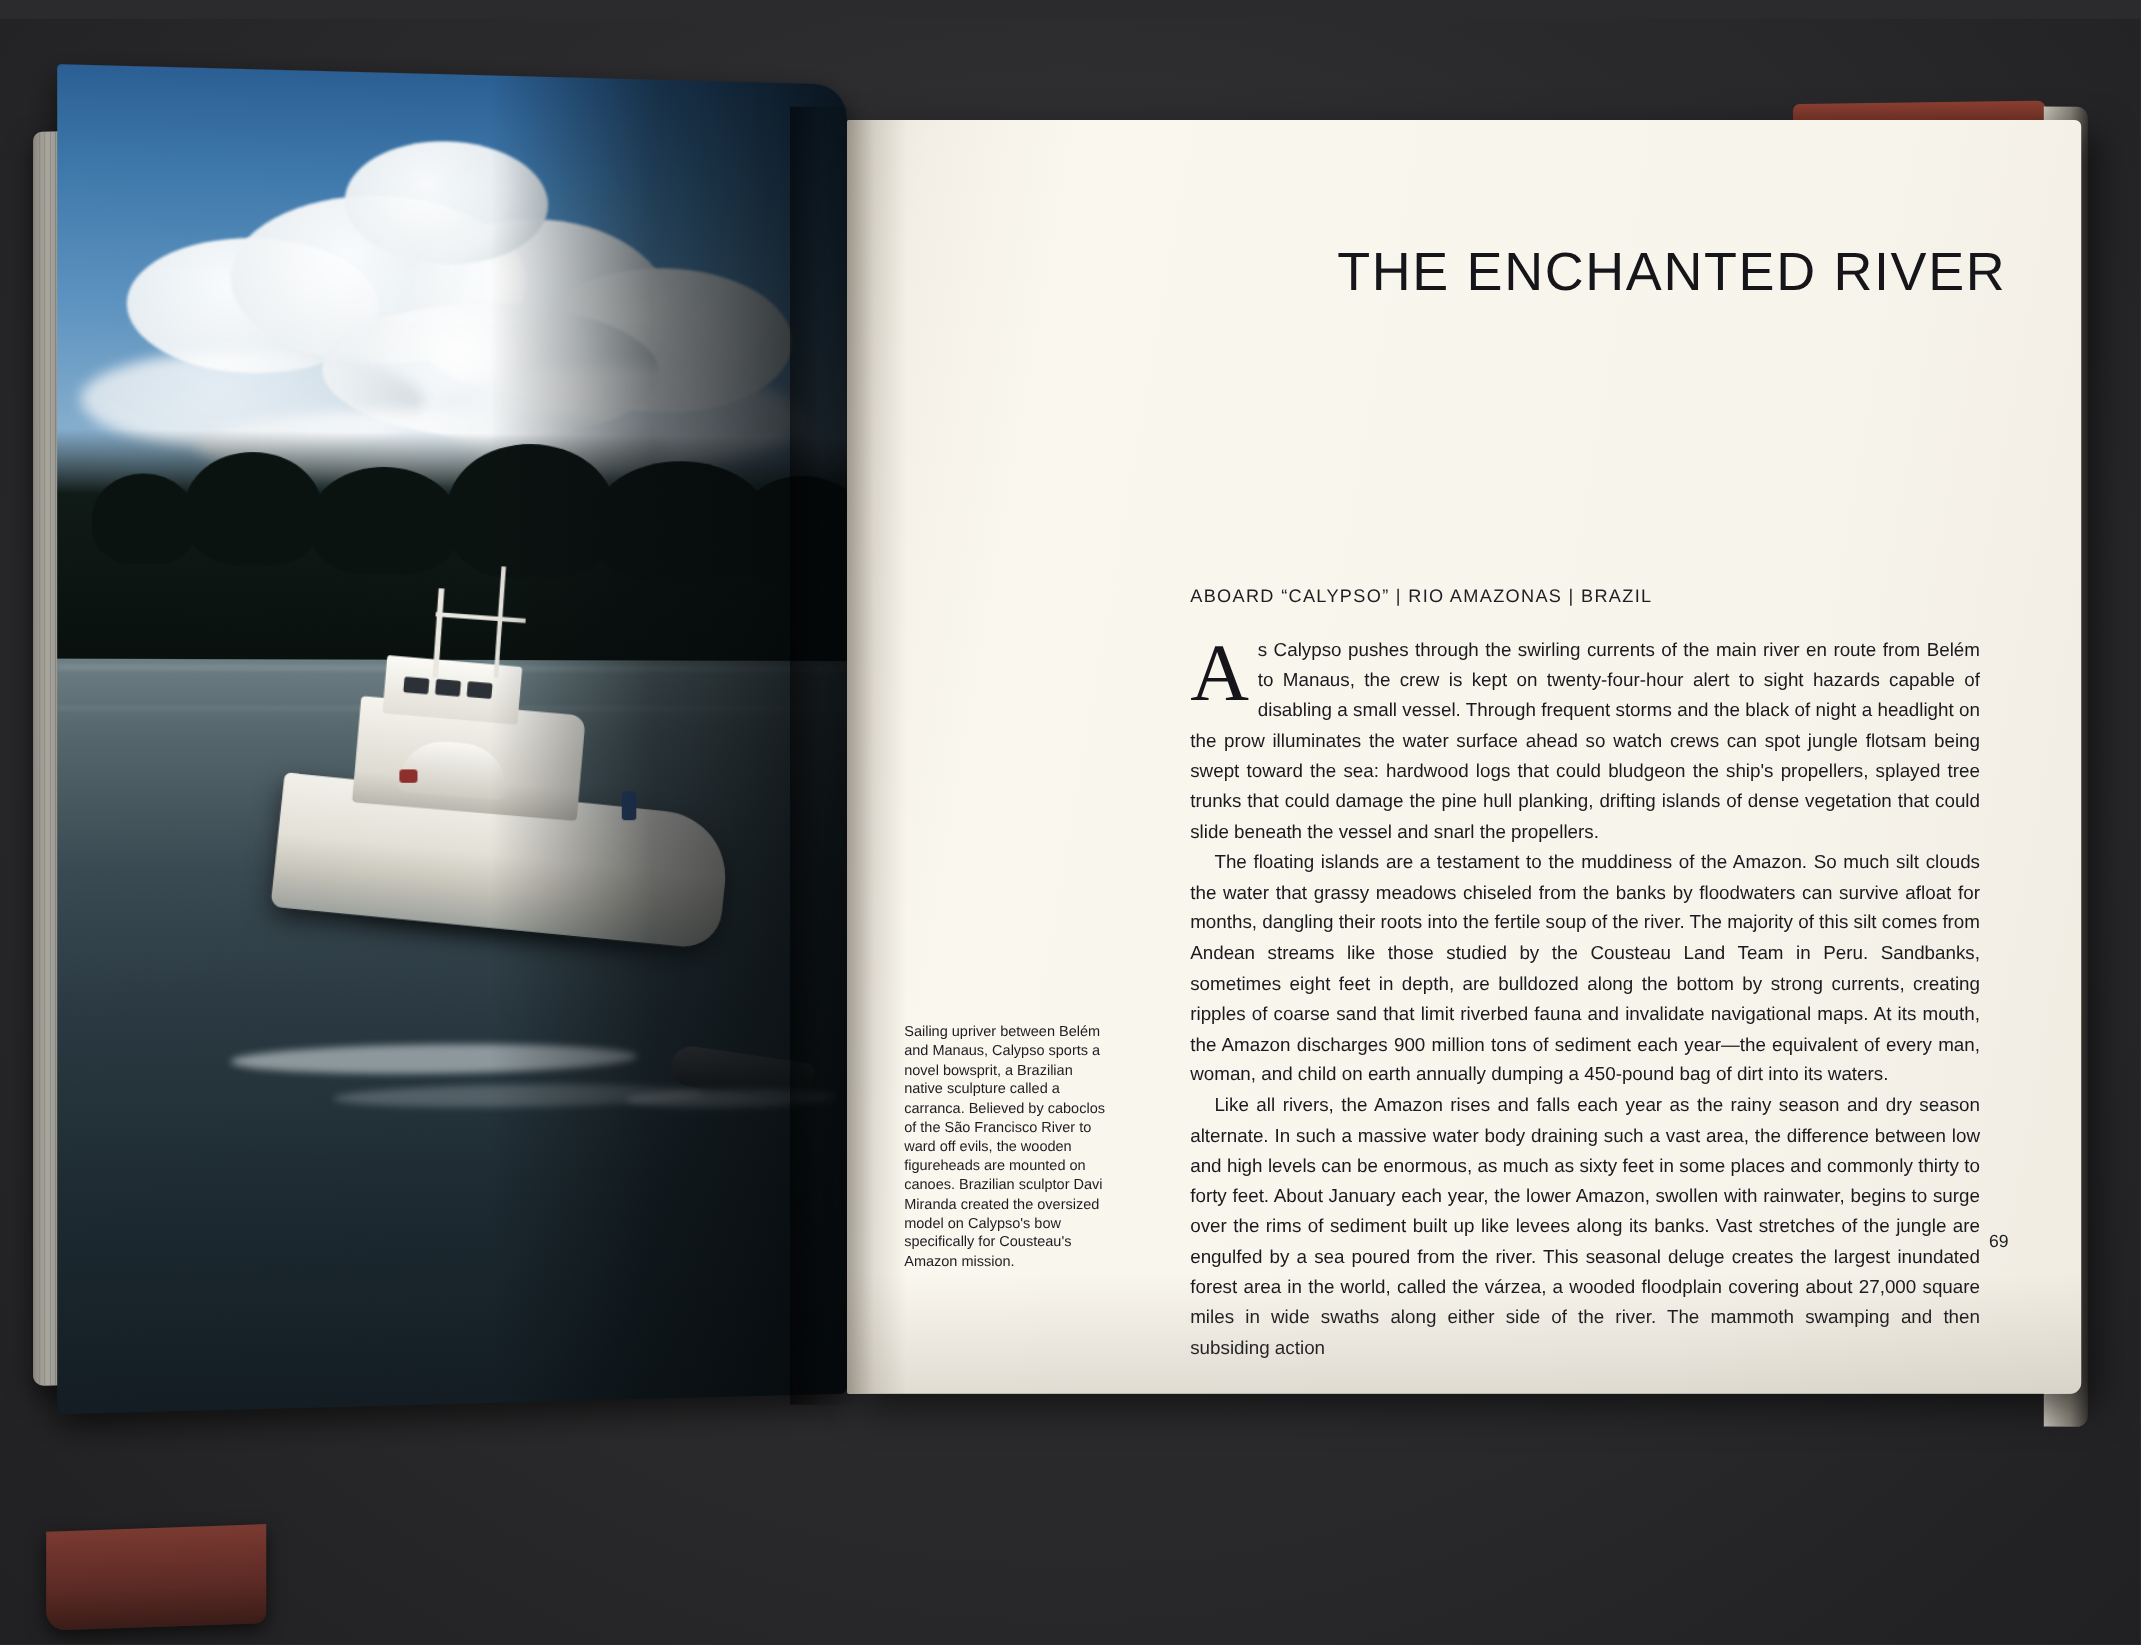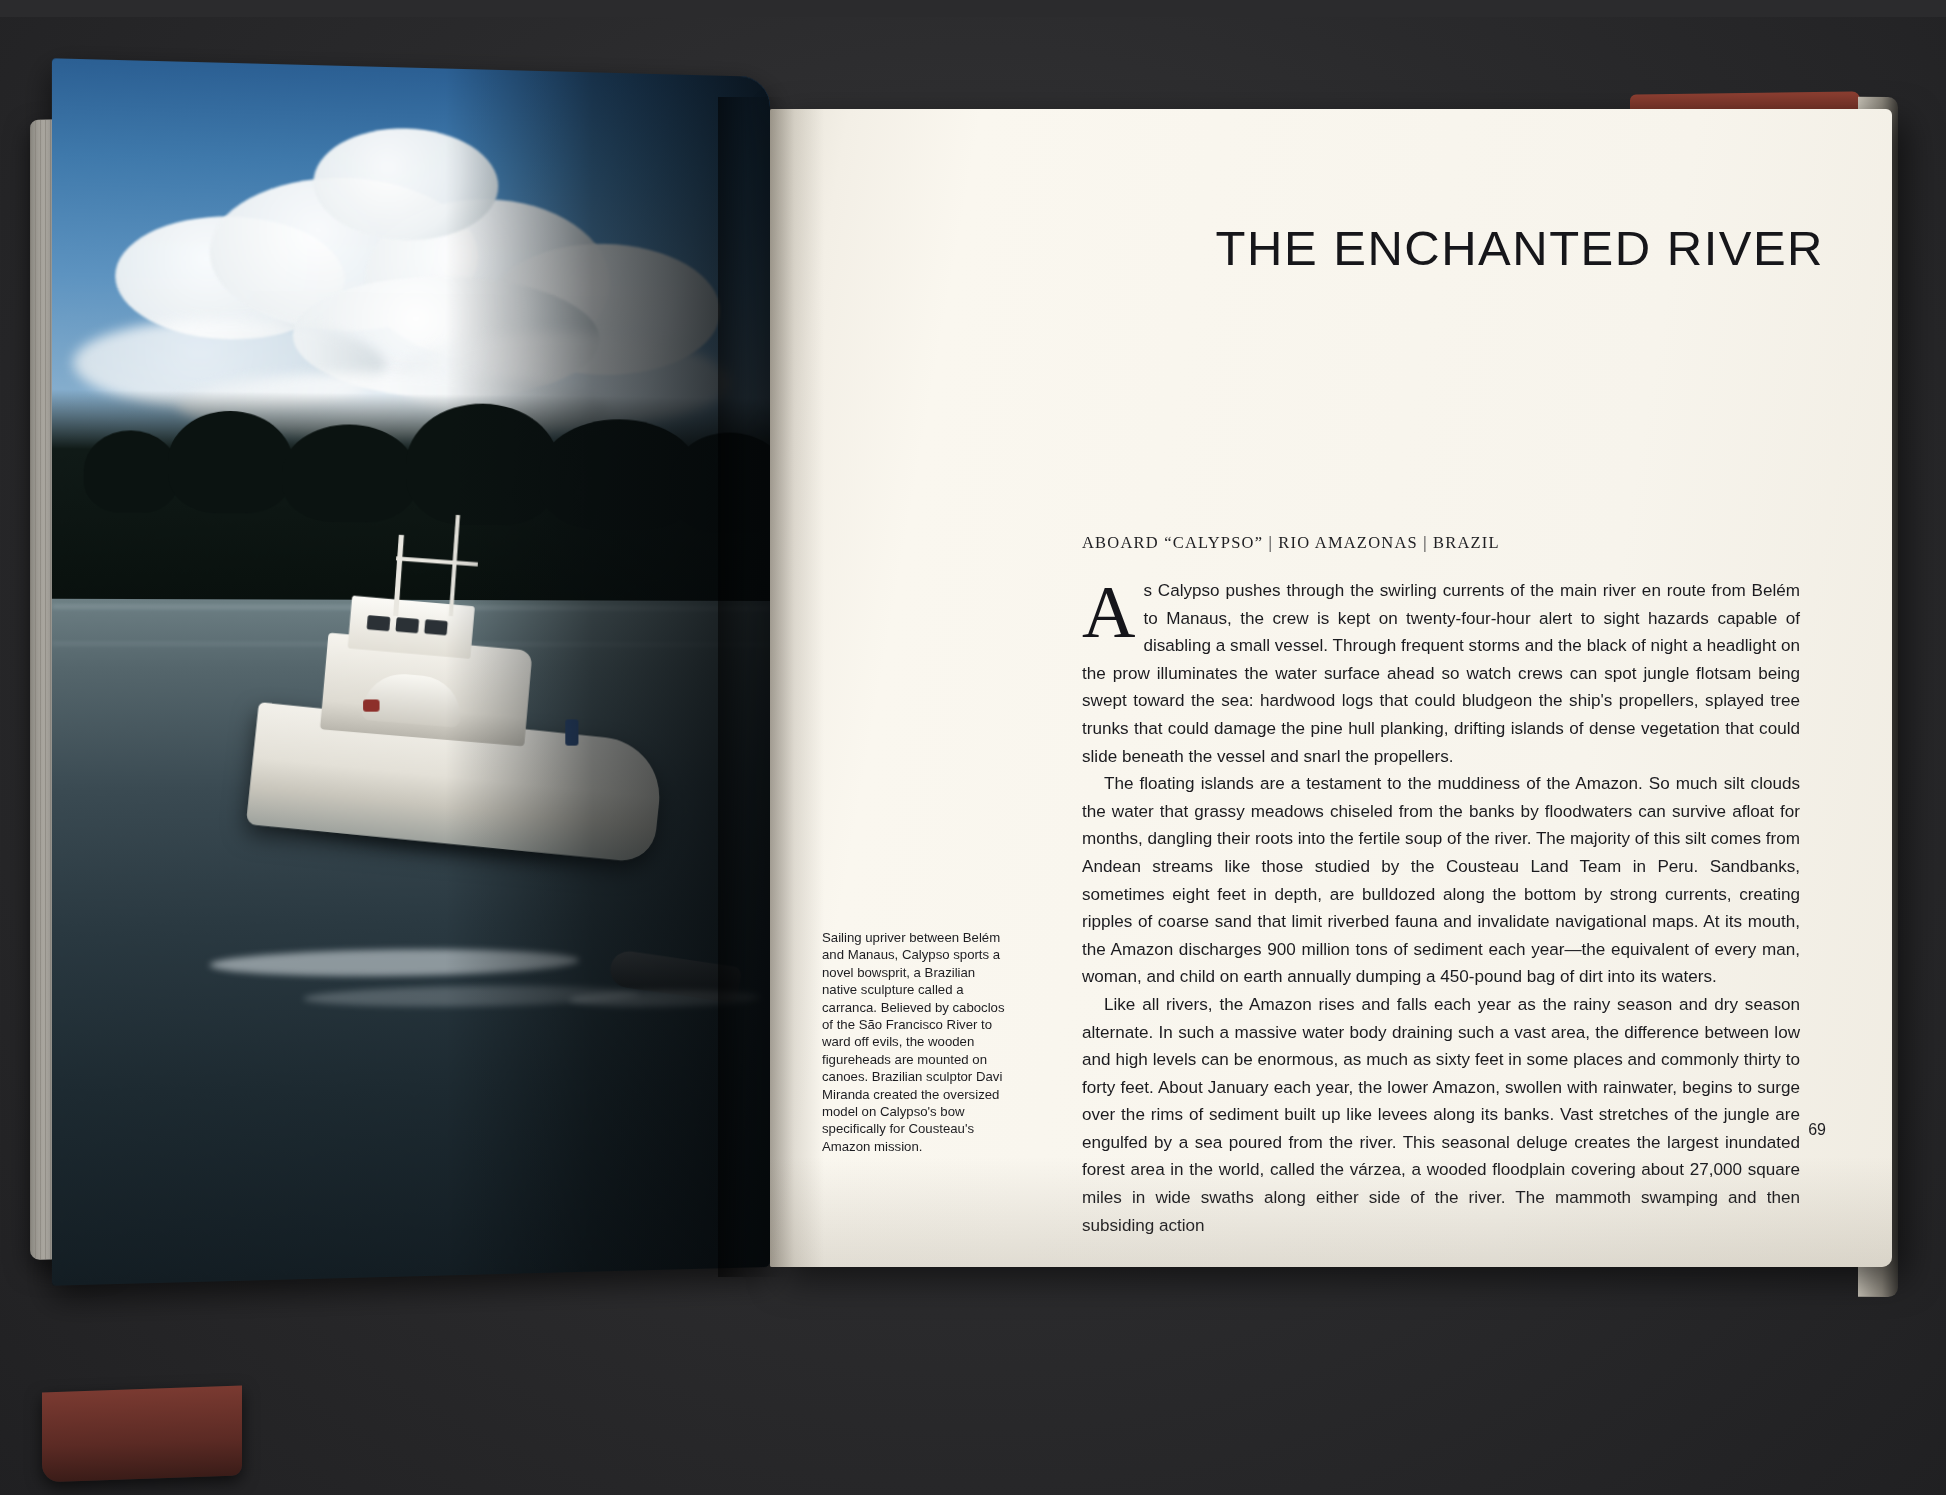--- a/index.html
+++ b/index.html
@@ -292,21 +292,20 @@
     white-space: nowrap;
   }
 
   .dateline {
     position: absolute;
     left: 312px;
     top: 424px;
     font-size: 16.5px;
     letter-spacing: 1.2px;
     color: #1e1e22;
-    font-family: Liberation Serif, serif;
   }
 
   .body-col {
     position: absolute;
     left: 312px;
     top: 468px;
     width: 718px;
     font-family: "Liberation Sans", sans-serif;
     font-size: 17.1px;
     line-height: 27.6px;

